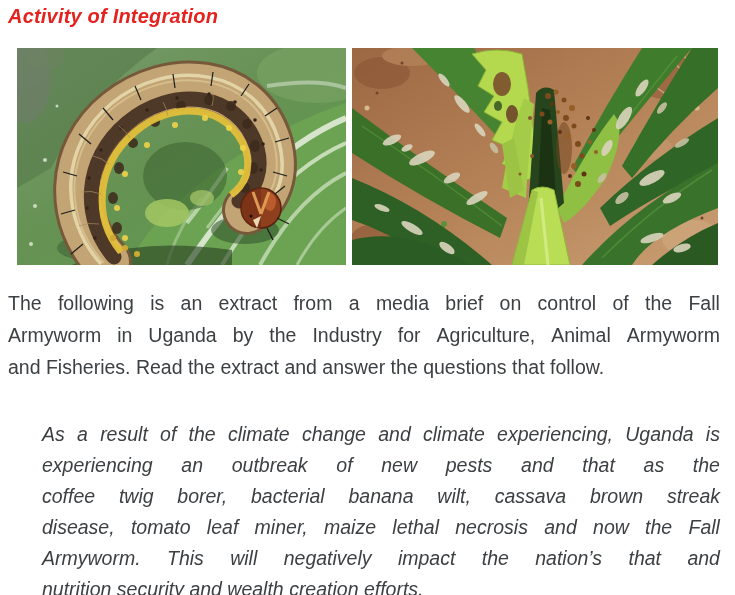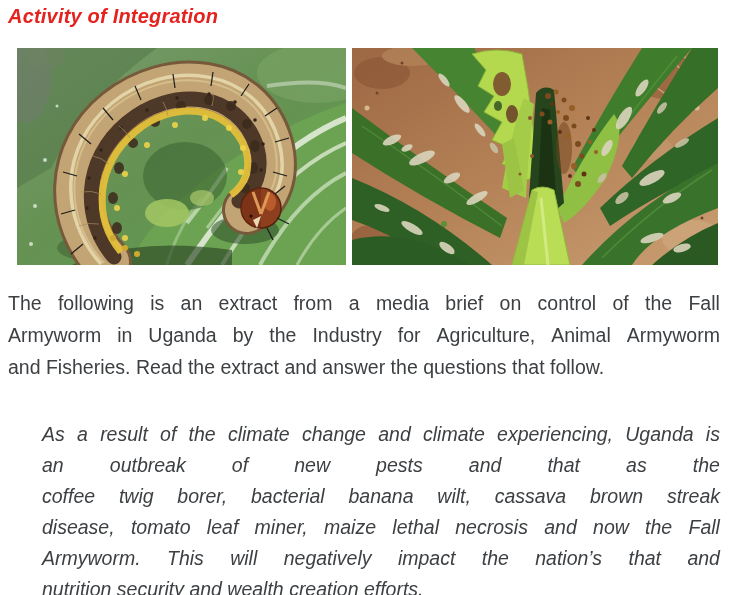--- a/index.html
+++ b/index.html
@@ -365,20 +365,21 @@
         <span>the</span>
         <span>climate</span>
         <span>change</span>
         <span>and</span>
         <span>climate</span>
         <span>experiencing,</span>
         <span>Uganda</span>
         <span>is</span>
       </div>
       <div class="tline just">
+        <span>experiencing</span>
         <span>an</span>
         <span>outbreak</span>
         <span>of</span>
         <span>new</span>
         <span>pests</span>
         <span>and</span>
         <span>that</span>
         <span>as</span>
         <span>the</span>
       </div>

